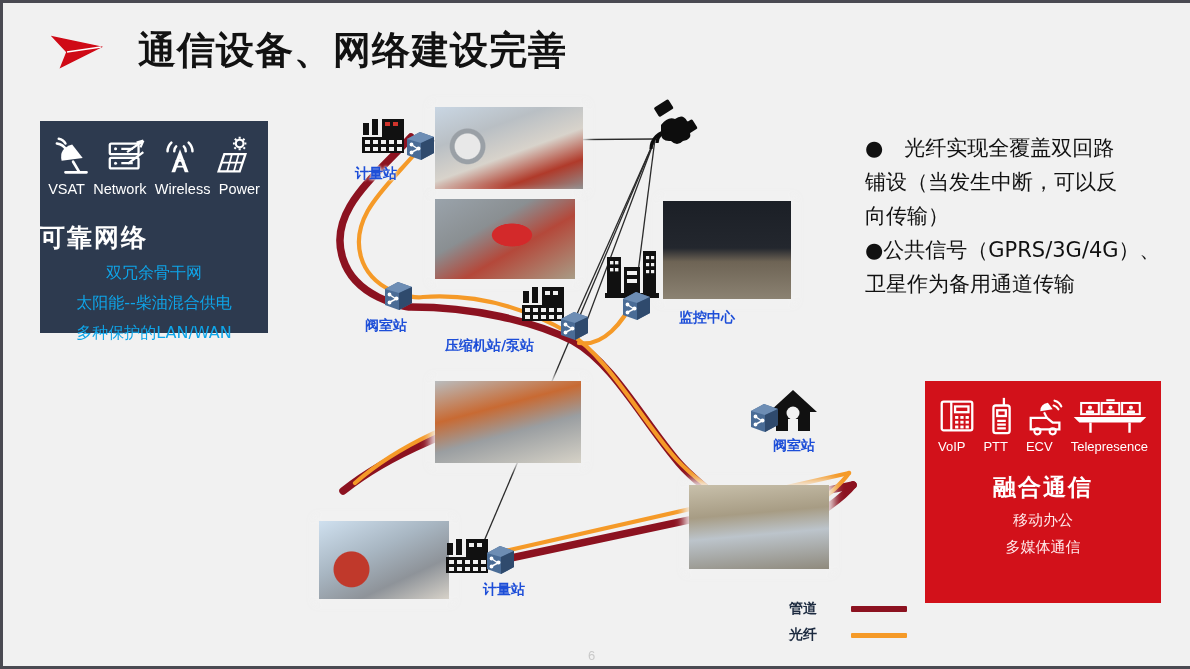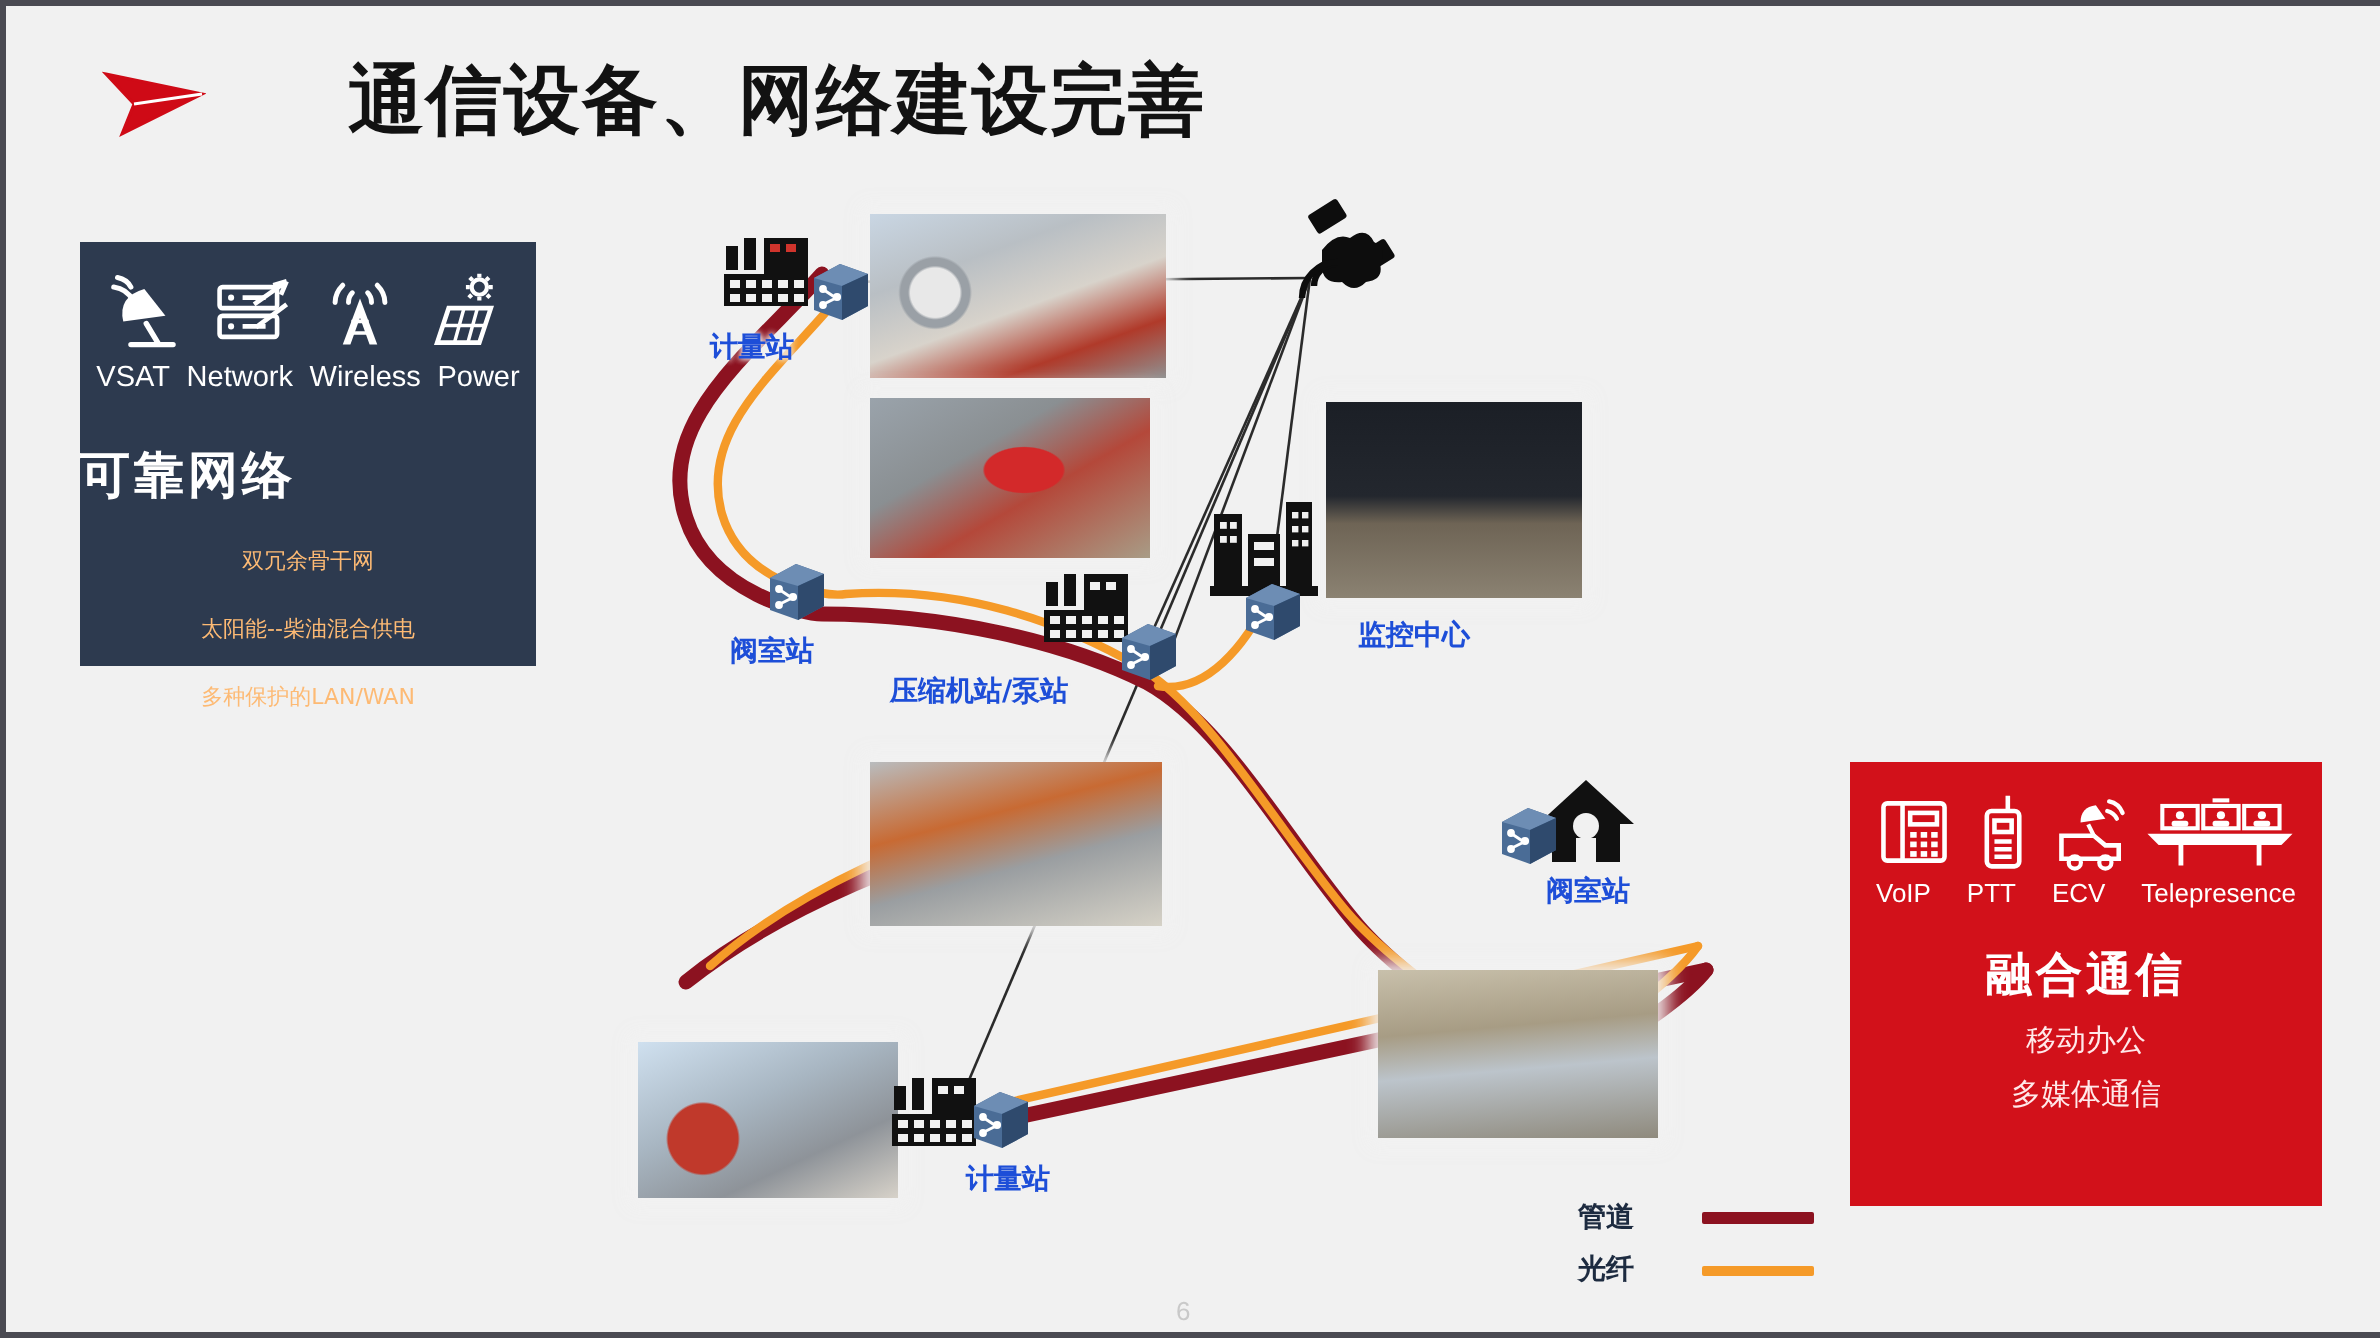--- a/index.html
+++ b/index.html
@@ -25,21 +25,20 @@
   .header { position: absolute; left: 0; top: 8px; width: 100%; height: 74px; }
   .logo-arrow {
     position: absolute; left: 48px; top: 22px; width: 52px; height: 36px;
   }
   .title {
     position: absolute; left: 135px; top: 14px;
     font-size: 38px; font-weight: 700; color: #121212;
     letter-spacing: 1px;
     font-family: "DejaVu Sans", "Liberation Sans", sans-serif;
     white-space: nowrap;
-    margin-left: 36px;
   }
 
   
   .panel-left {
     position: absolute; left: 37px; top: 118px;
     width: 228px; height: 212px;
     background: #2d3a4f;
   }
   .icon-row {
     display: flex; justify-content: space-around; align-items: flex-end;
@@ -51,22 +50,22 @@
     color: #ffffff; font-size: 14.5px; padding: 2px 4px 0 4px;
     font-family: "Liberation Sans", sans-serif;
   }
   .icon-labels span { text-align: center; white-space: nowrap; }
   .panel-left .big {
     text-align: left; color: #ffffff; font-size: 25px; font-weight: 700;
     margin-top: 24px; letter-spacing: 2px;
     font-family: "DejaVu Sans", sans-serif;
   }
   .panel-left .sub {
-    text-align: center; color: #fdba74; font-size: 11px;
-    margin-top: 19px; font-family: "DejaVu Sans", sans-serif;
+    text-align: center; color: #0ea5e9; font-size: 16px;
+    margin-top: 9px; font-family: "DejaVu Sans", sans-serif;
   }
 
   
   .panel-right {
     position: absolute; left: 922px; top: 378px;
     width: 236px; height: 222px;
     background: #d2111a;
   }
   .panel-right .icon-row { height: 56px; padding-top: 14px; }
   .panel-right .ic { width: 42px; height: 42px; }
@@ -233,20 +232,27 @@
       <span>Wireless</span>
       <span>Power</span>
     </div>
 
     <div class="big">可靠网络</div>
     <div class="sub">双冗余骨干网</div>
     <div class="sub">太阳能--柴油混合供电</div>
     <div class="sub">多种保护的LAN/WAN</div>
   </div>
 
+  <div class="bullets">
+    <p>●　光纤实现全覆盖双回路</p>
+    <p>铺设（当发生中断，可以反</p>
+    <p>向传输）</p>
+    <p>●公共信号（GPRS/3G/4G）、</p>
+    <p>卫星作为备用通道传输</p>
+  </div>
 
   <div class="panel-right">
     <div class="icon-row">
 
       <svg class="ic" viewBox="0 0 40 44">
         <g fill="none" stroke="#ffffff" stroke-width="2.4">
           <rect x="4" y="7" width="32" height="30" rx="2"></rect>
           <path d="M14 7 v30"></path>
           <rect x="18" y="12" width="14" height="6"></rect>
         </g>

